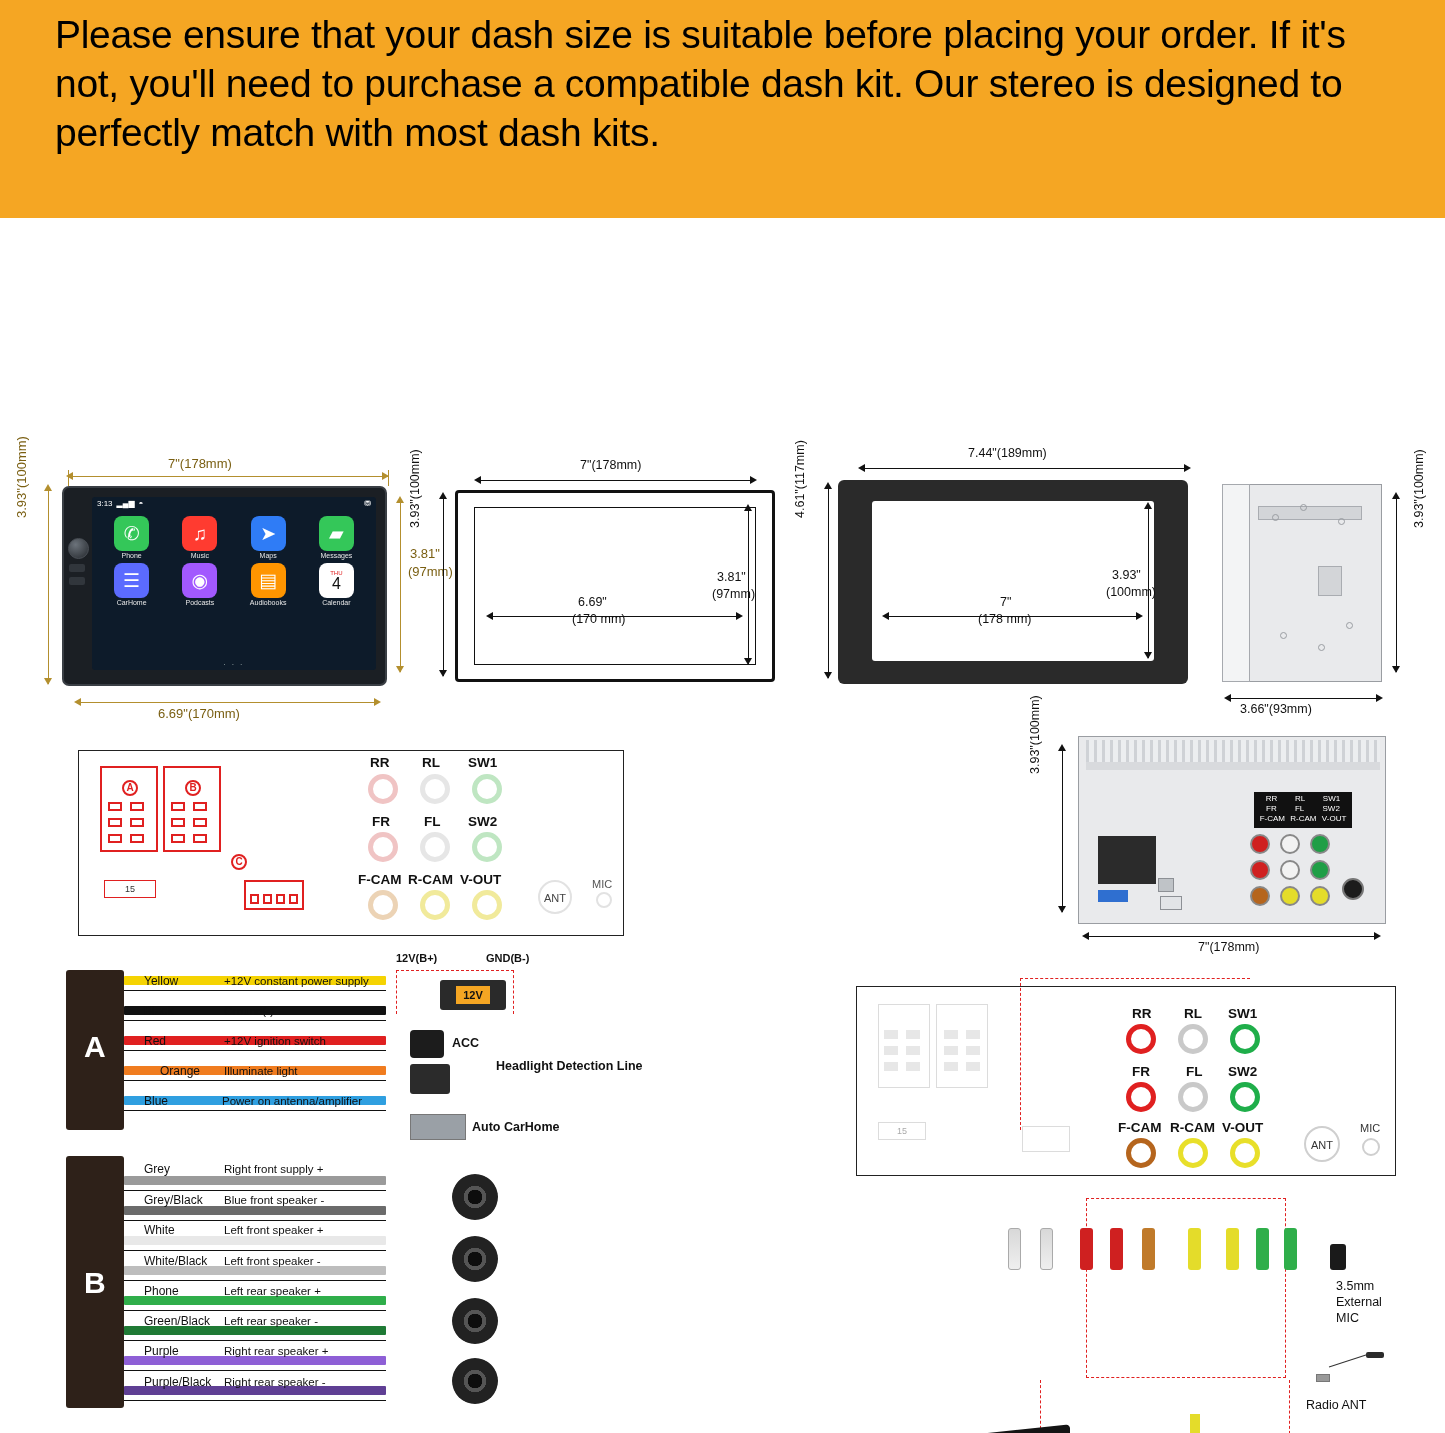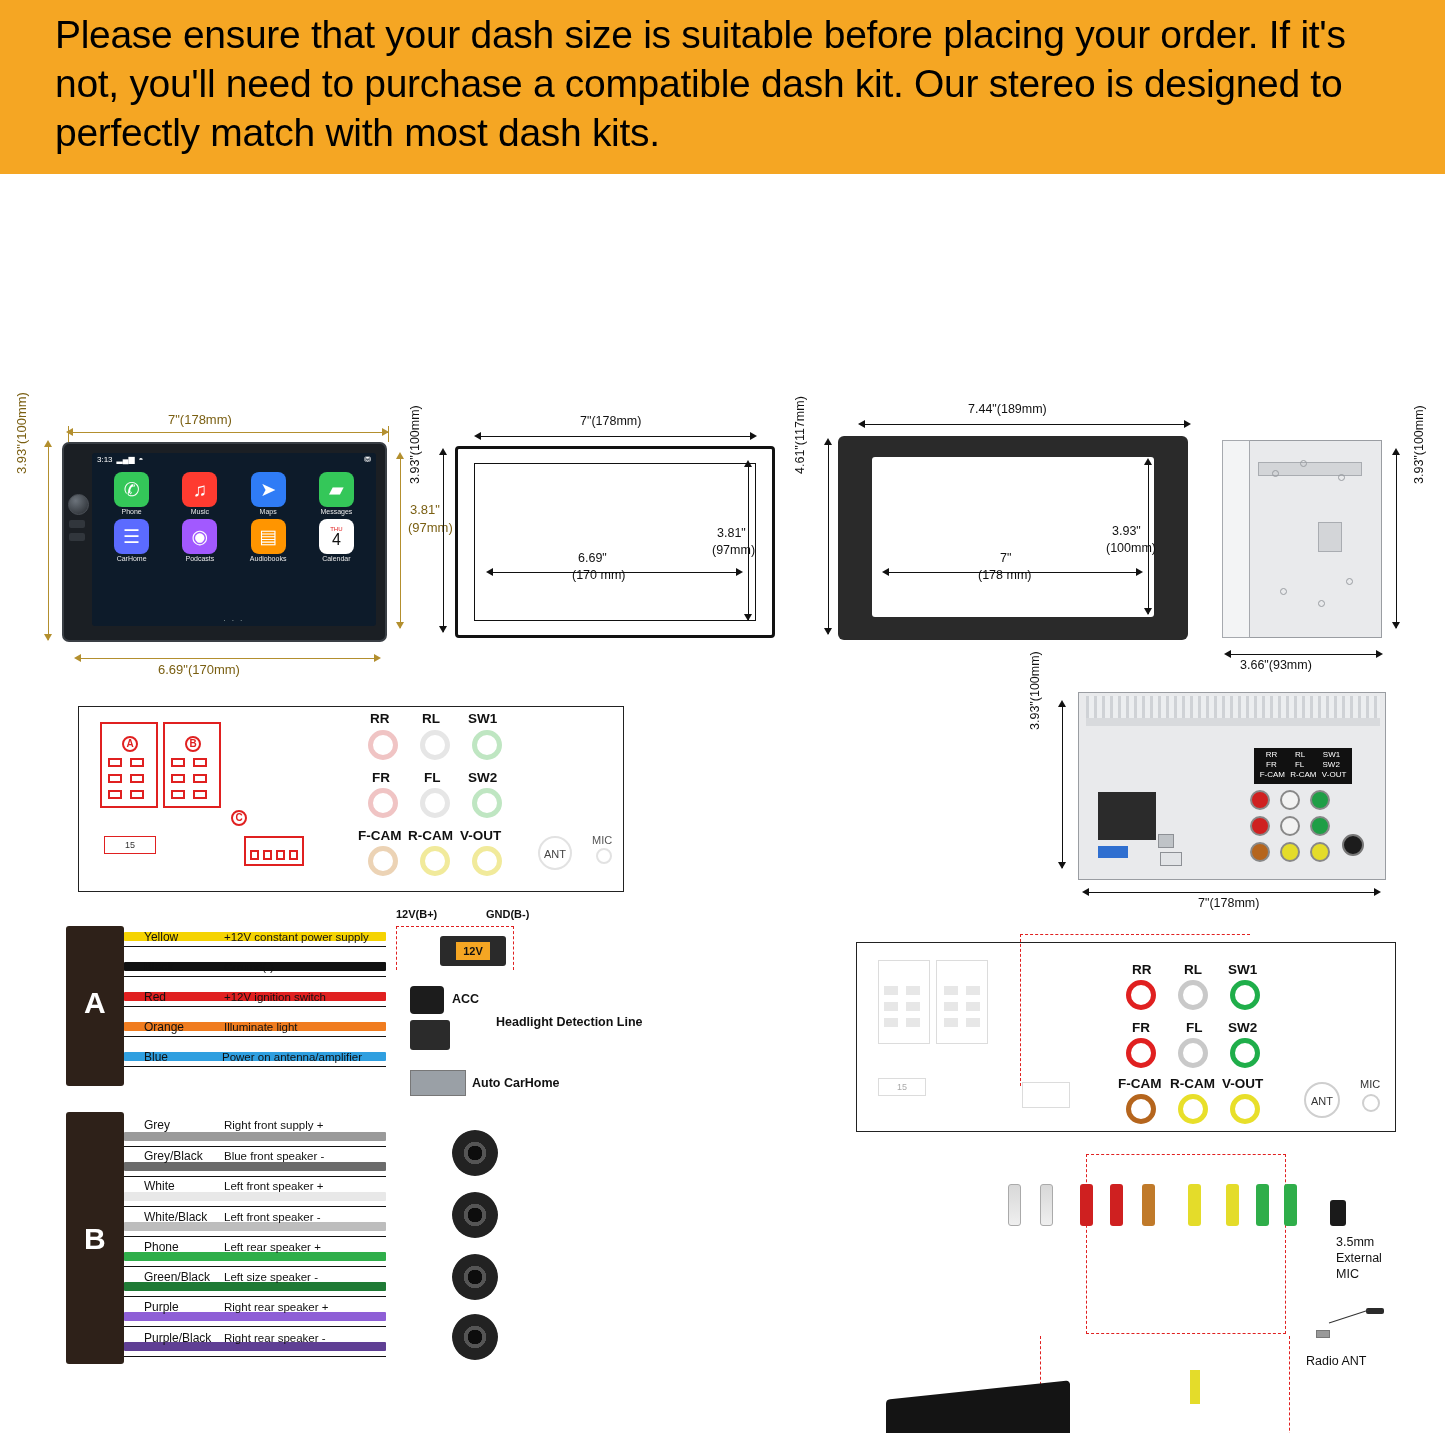--- a/index.html
+++ b/index.html
@@ -9,21 +9,21 @@
     height: 1433px;
     background: #ffffff;
     font-family: "Liberation Sans", sans-serif;
     position: relative;
     overflow: hidden;
   }
   
   .banner {
     background: #f5a623;
     padding: 10px 30px 0 55px;
-    height: 174px;
+    height: 218px;
   }
   .banner-text {
     font-size: 39px;
     line-height: 49px;
     color: #000;
     font-weight: 400;
     letter-spacing: -0.3px;
   }
   
   .stage { position: relative; width: 1445px; height: 1215px; }
@@ -389,21 +389,21 @@
     <div class="wire-name" style="left:144px; top:786px;">Black</div>
     <div class="wire-func" style="left:224px; top:787px;">Ground(-)</div>
     <div class="wire-underline" style="left:124px; top:802px; width:262px;"></div>
 
     <div class="wire" style="left:124px; top:818px; width:262px; background:#e02020;"></div>
     <div class="wire-name" style="left:144px; top:816px;">Red</div>
     <div class="wire-func" style="left:224px; top:817px;">+12V ignition switch</div>
     <div class="wire-underline" style="left:124px; top:832px; width:262px;"></div>
 
     <div class="wire" style="left:124px; top:848px; width:262px; background:#f07c1f;"></div>
-    <div class="wire-name" style="left:144px; top:846px;">Orange</div>
+    <div class="wire-name" style="left:160px; top:846px;">Orange</div>
     <div class="wire-func" style="left:224px; top:847px;">Illuminate light</div>
     <div class="wire-underline" style="left:124px; top:862px; width:262px;"></div>
 
     <div class="wire" style="left:124px; top:878px; width:262px; background:#2f9fe0;"></div>
     <div class="wire-name" style="left:144px; top:876px;">Blue</div>
     <div class="wire-func" style="left:222px; top:877px;">Power on antenna/amplifier</div>
     <div class="wire-underline" style="left:124px; top:892px; width:262px;"></div>
 
     <div class="abs" style="left:410px; top:812px; width:34px; height:28px; background:#1c1c1c; border-radius:4px;"></div>
     <div class="abs lbl" style="left:452px; top:818px; font-weight:700;">ACC</div>
@@ -441,21 +441,21 @@
     <div class="wire-func" style="left:224px; top:1037px;">Left front speaker -</div>
     <div class="wire-underline" style="left:124px; top:1062px; width:262px;"></div>
 
     <div class="wire" style="left:124px; top:1078px; width:262px; background:#2fae4a;"></div>
     <div class="wire-name" style="left:144px; top:1066px;">Phone</div>
     <div class="wire-func" style="left:224px; top:1067px;">Left rear speaker +</div>
     <div class="wire-underline" style="left:124px; top:1092px; width:262px;"></div>
 
     <div class="wire" style="left:124px; top:1108px; width:262px; background:#1f7a35;"></div>
     <div class="wire-name" style="left:144px; top:1096px;">Green/Black</div>
-    <div class="wire-func" style="left:224px; top:1097px;">Left size speaker -</div>
+    <div class="wire-func" style="left:224px; top:1097px;">Left rear speaker -</div>
     <div class="wire-underline" style="left:124px; top:1122px; width:262px;"></div>
 
     <div class="wire" style="left:124px; top:1138px; width:262px; background:#8e5fd6;"></div>
     <div class="wire-name" style="left:144px; top:1126px;">Purple</div>
     <div class="wire-func" style="left:224px; top:1127px;">Right rear speaker +</div>
     <div class="wire-underline" style="left:124px; top:1152px; width:262px;"></div>
 
     <div class="wire" style="left:124px; top:1168px; width:262px; background:#5f3f94;"></div>
     <div class="wire-name" style="left:144px; top:1157px;">Purple/Black</div>
     <div class="wire-func" style="left:224px; top:1158px;">Right rear speaker -</div>

